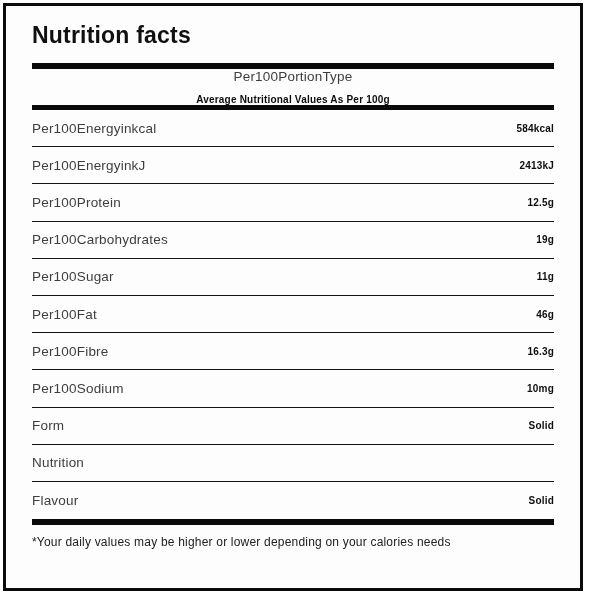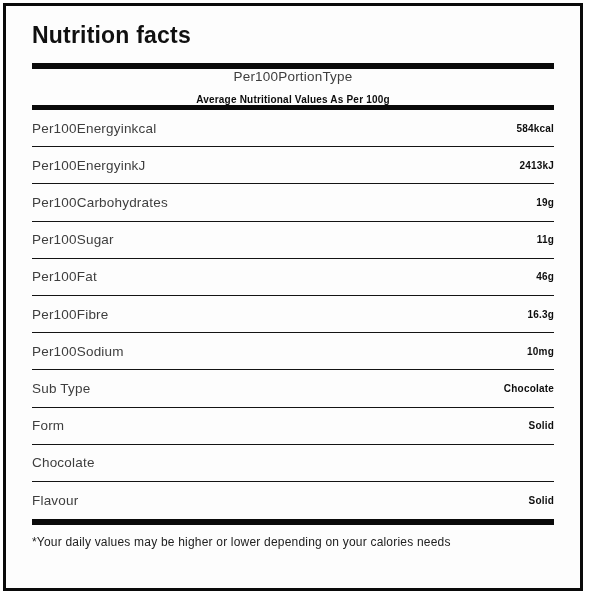--- a/index.html
+++ b/index.html
@@ -88,49 +88,49 @@
   <div class="rows">
     <div class="row">
       <span class="lbl">Per100Energyinkcal</span>
       <span class="val">584kcal</span>
     </div>
     <div class="row">
       <span class="lbl">Per100EnergyinkJ</span>
       <span class="val">2413kJ</span>
     </div>
     <div class="row">
+      <span class="lbl">Per100Protein</span>
+      <span class="val">12.5g</span>
+    </div>
+    <div class="row">
       <span class="lbl">Per100Carbohydrates</span>
       <span class="val">19g</span>
     </div>
     <div class="row">
       <span class="lbl">Per100Sugar</span>
       <span class="val">11g</span>
     </div>
     <div class="row">
       <span class="lbl">Per100Fat</span>
       <span class="val">46g</span>
     </div>
     <div class="row">
       <span class="lbl">Per100Fibre</span>
       <span class="val">16.3g</span>
     </div>
     <div class="row">
       <span class="lbl">Per100Sodium</span>
       <span class="val">10mg</span>
     </div>
     <div class="row">
-      <span class="lbl">Sub Type</span>
-      <span class="val">Chocolate</span>
-    </div>
-    <div class="row">
       <span class="lbl">Form</span>
       <span class="val">Solid</span>
     </div>
     <div class="row">
-      <span class="lbl">Chocolate</span>
+      <span class="lbl">Nutrition</span>
     </div>
     <div class="row">
       <span class="lbl">Flavour</span>
       <span class="val">Solid</span>
     </div>
   </div>
 
   <div class="bar"></div>
 
   <div class="footnote">*Your daily values may be higher or lower depending on your calories needs</div>

